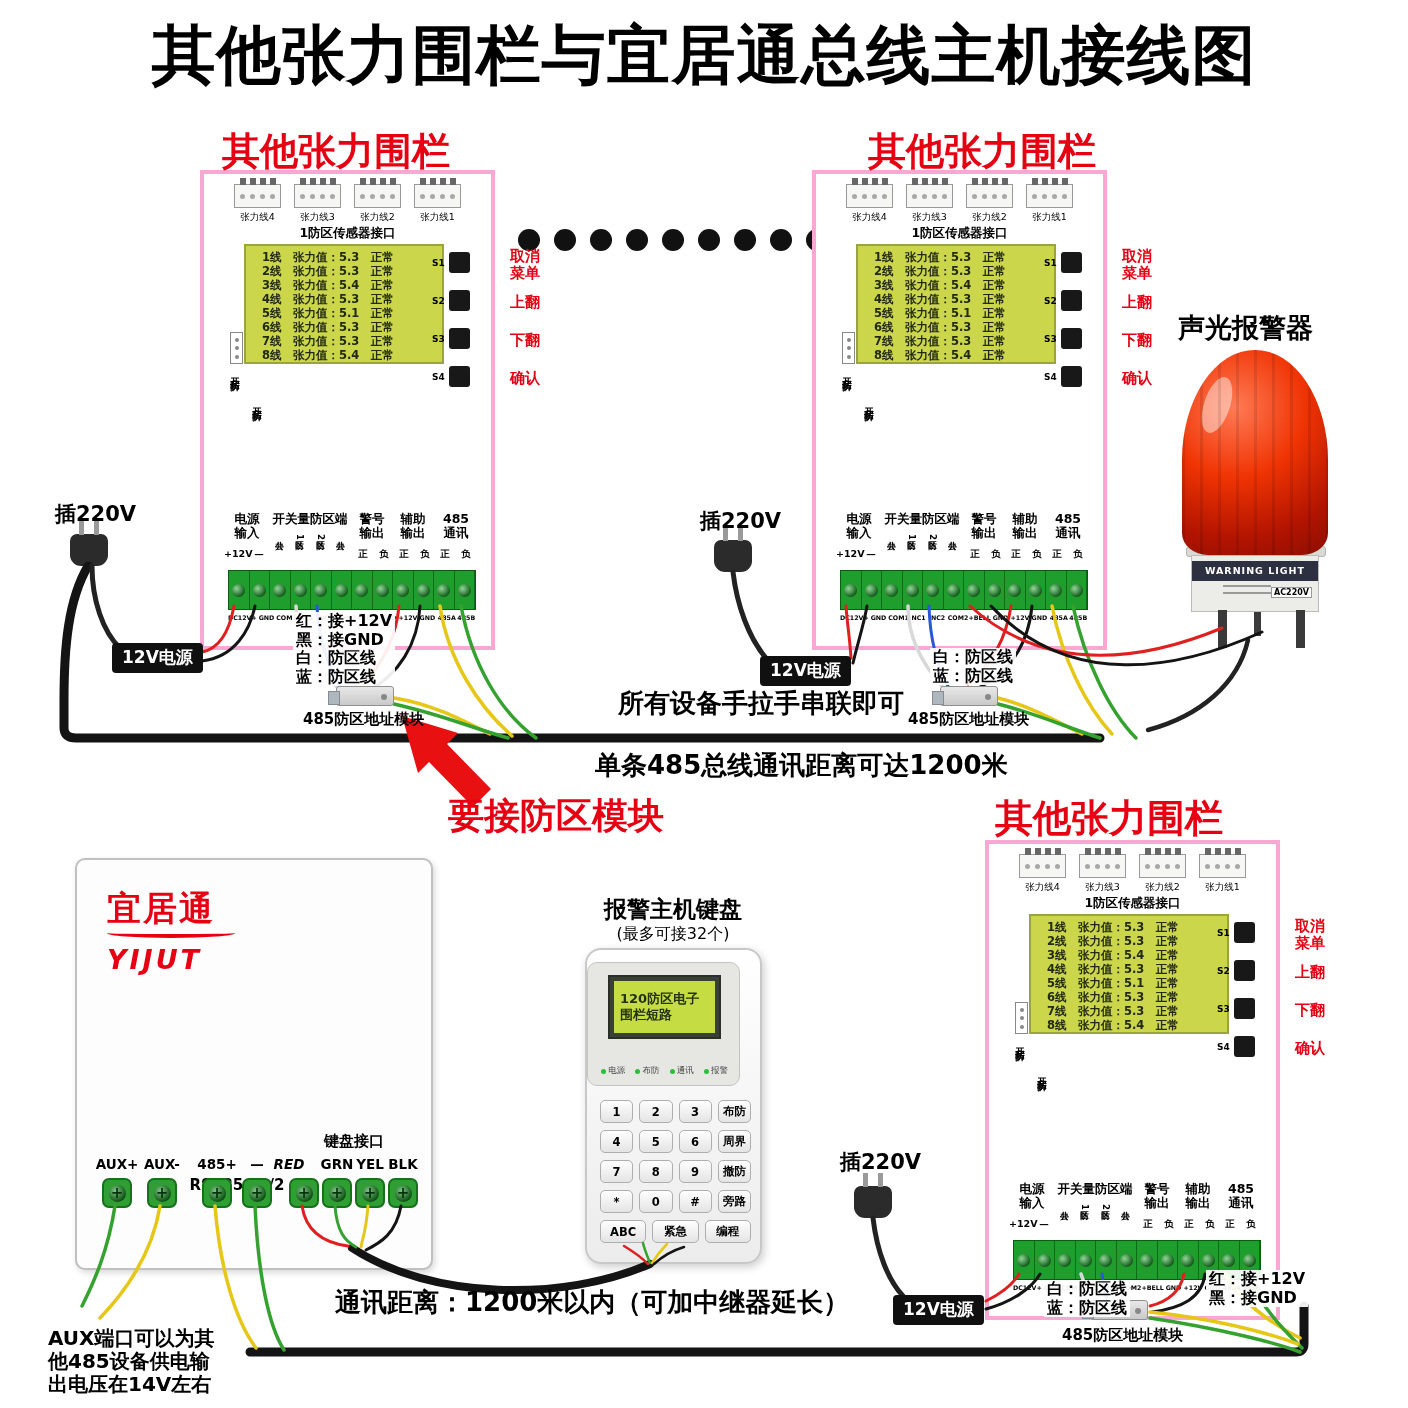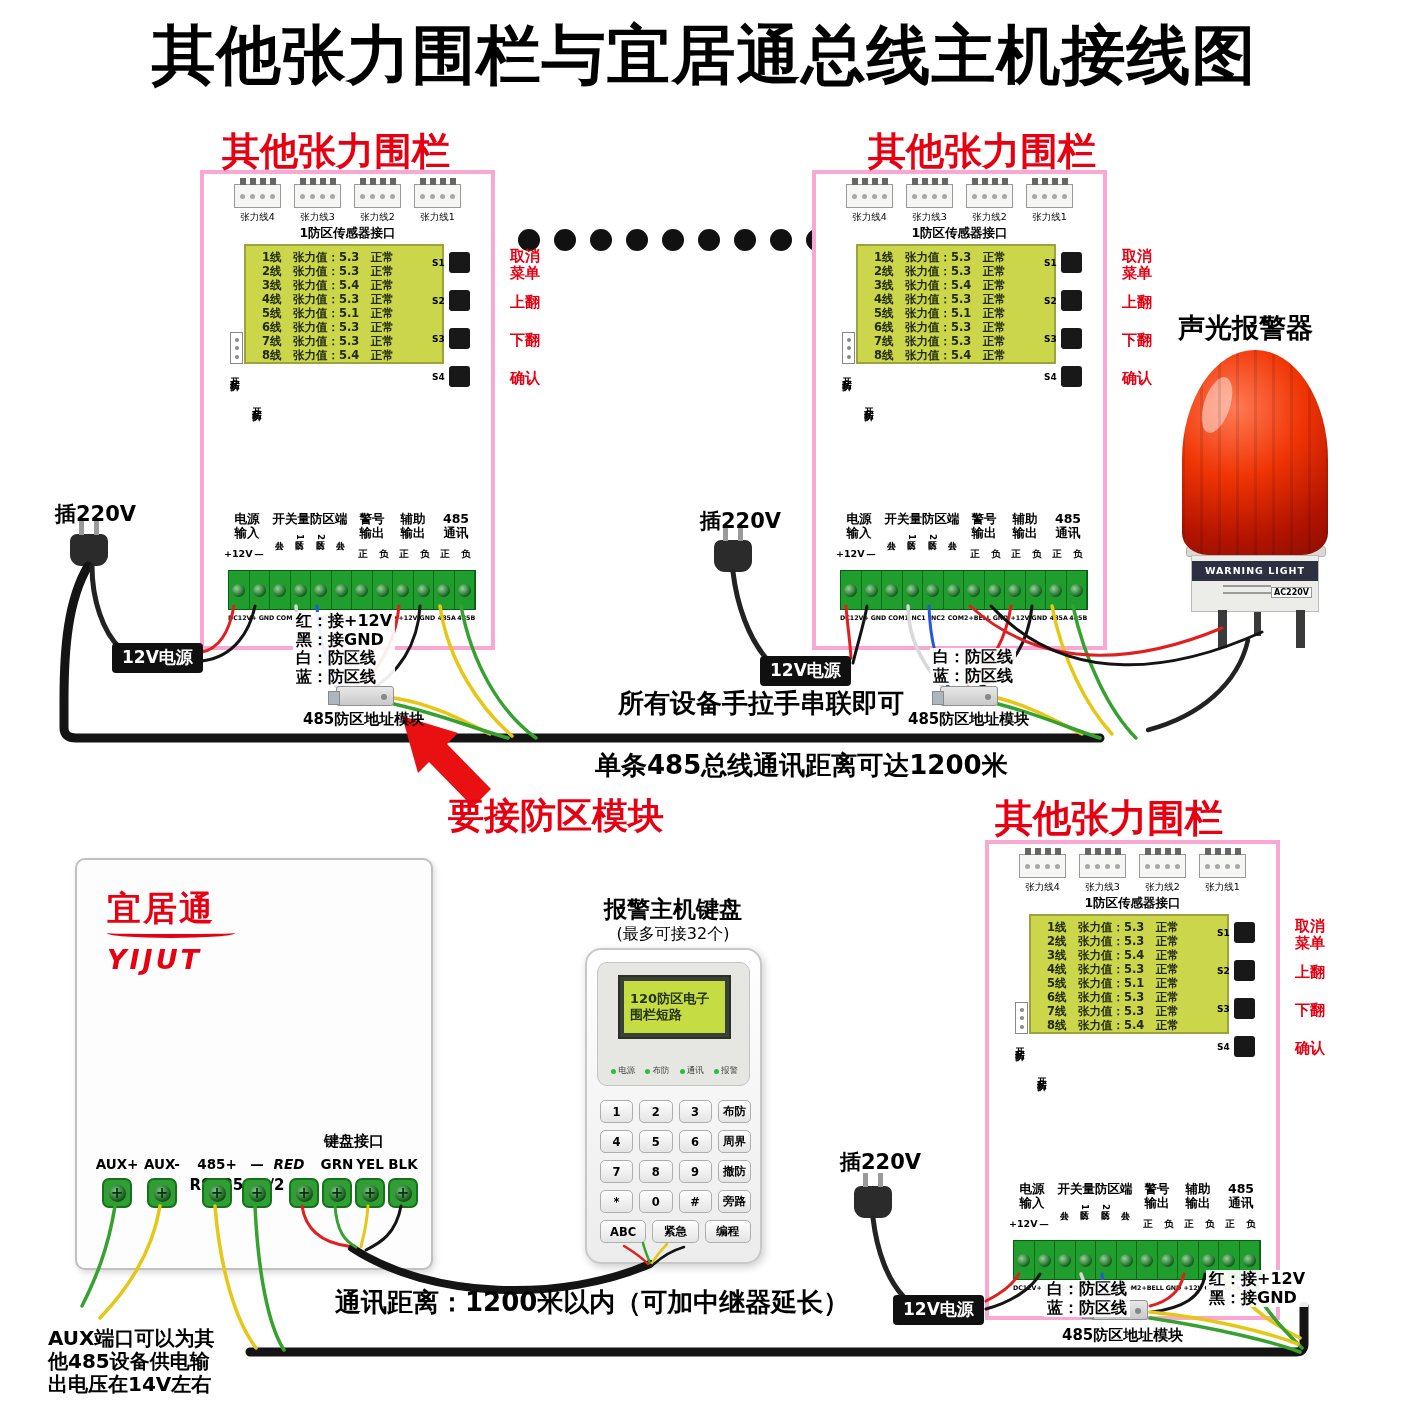--- a/index.html
+++ b/index.html
@@ -111,21 +111,21 @@
 .ht0{left:18px;} .ht1{left:63px;} .ht2{left:118px;} .ht3{left:158px;} .ht4{left:190px;font-style:italic;} .ht5{left:238px;} .ht6{left:271px;} .ht7{left:304px;}
 .hscrew{position:absolute;top:318px;width:30px;height:30px;border-radius:7px;background:#2f9e33;border:2px solid #16701c;display:flex;align-items:center;justify-content:center;}
 .hscrew::after{content:"";width:17px;height:17px;border-radius:50%;background:radial-gradient(circle at 38% 35%,#7ec886,#0c4f12 72%);}
 .hscrew::before{content:"+";position:absolute;z-index:1;font-size:15px;font-weight:bold;color:#06330a;line-height:30px;}
 .hs0{left:25px;} .hs1{left:70px;} .hs2{left:125px;} .hs3{left:165px;} .hs4{left:212px;} .hs5{left:245px;} .hs6{left:278px;} .hs7{left:311px;}
 
 
 .kptitle{position:absolute;left:573px;top:894px;width:200px;text-align:center;font-size:23px;font-weight:bold;z-index:30;}
 .kpsub{position:absolute;left:573px;top:924px;width:200px;text-align:center;font-size:16px;z-index:30;}
 .kp{position:absolute;left:585px;top:948px;width:177px;height:316px;background:linear-gradient(#ffffff,#ececec);border:2px solid #c8c8c8;border-radius:16px;box-shadow:2px 3px 8px rgba(0,0,0,.2);z-index:10;}
-.kpbezel{position:absolute;left:10px;top:12px;width:153px;height:124px;background:#e6e6e2;border:1px solid #c4c4c0;border-radius:10px;}
+.kpbezel{position:absolute;left:0;top:12px;width:153px;height:124px;background:#e6e6e2;border:1px solid #c4c4c0;border-radius:10px;}
 .kpscreen{position:absolute;left:20px;top:12px;width:113px;height:64px;background:#394035;border:2px solid #2b2f28;display:flex;align-items:center;justify-content:center;}
 .kplcd{width:101px;height:52px;background:#c6dc43;display:flex;flex-direction:column;justify-content:center;padding-left:6px;}
 .kplcd div{font-size:13px;font-weight:bold;color:#24320e;line-height:16px;}
 .kpstatus{position:absolute;left:8px;bottom:8px;width:137px;display:flex;justify-content:space-around;}
 .kpstatus span{font-size:8.5px;color:#444;display:flex;align-items:center;gap:2px;}
 .kpstatus span::before{content:"";width:5px;height:5px;border-radius:50%;background:#2abf3a;}
 .kpkeys{position:absolute;left:13px;top:150px;width:151px;}
 .krow{display:flex;gap:6px;margin-bottom:7px;}
 .key{flex:1;height:23px;background:linear-gradient(#fefefe,#e4e4e4);border:1px solid #aeaeae;border-radius:5px;font-size:11.5px;font-weight:bold;display:flex;align-items:center;justify-content:center;white-space:nowrap;}
 

